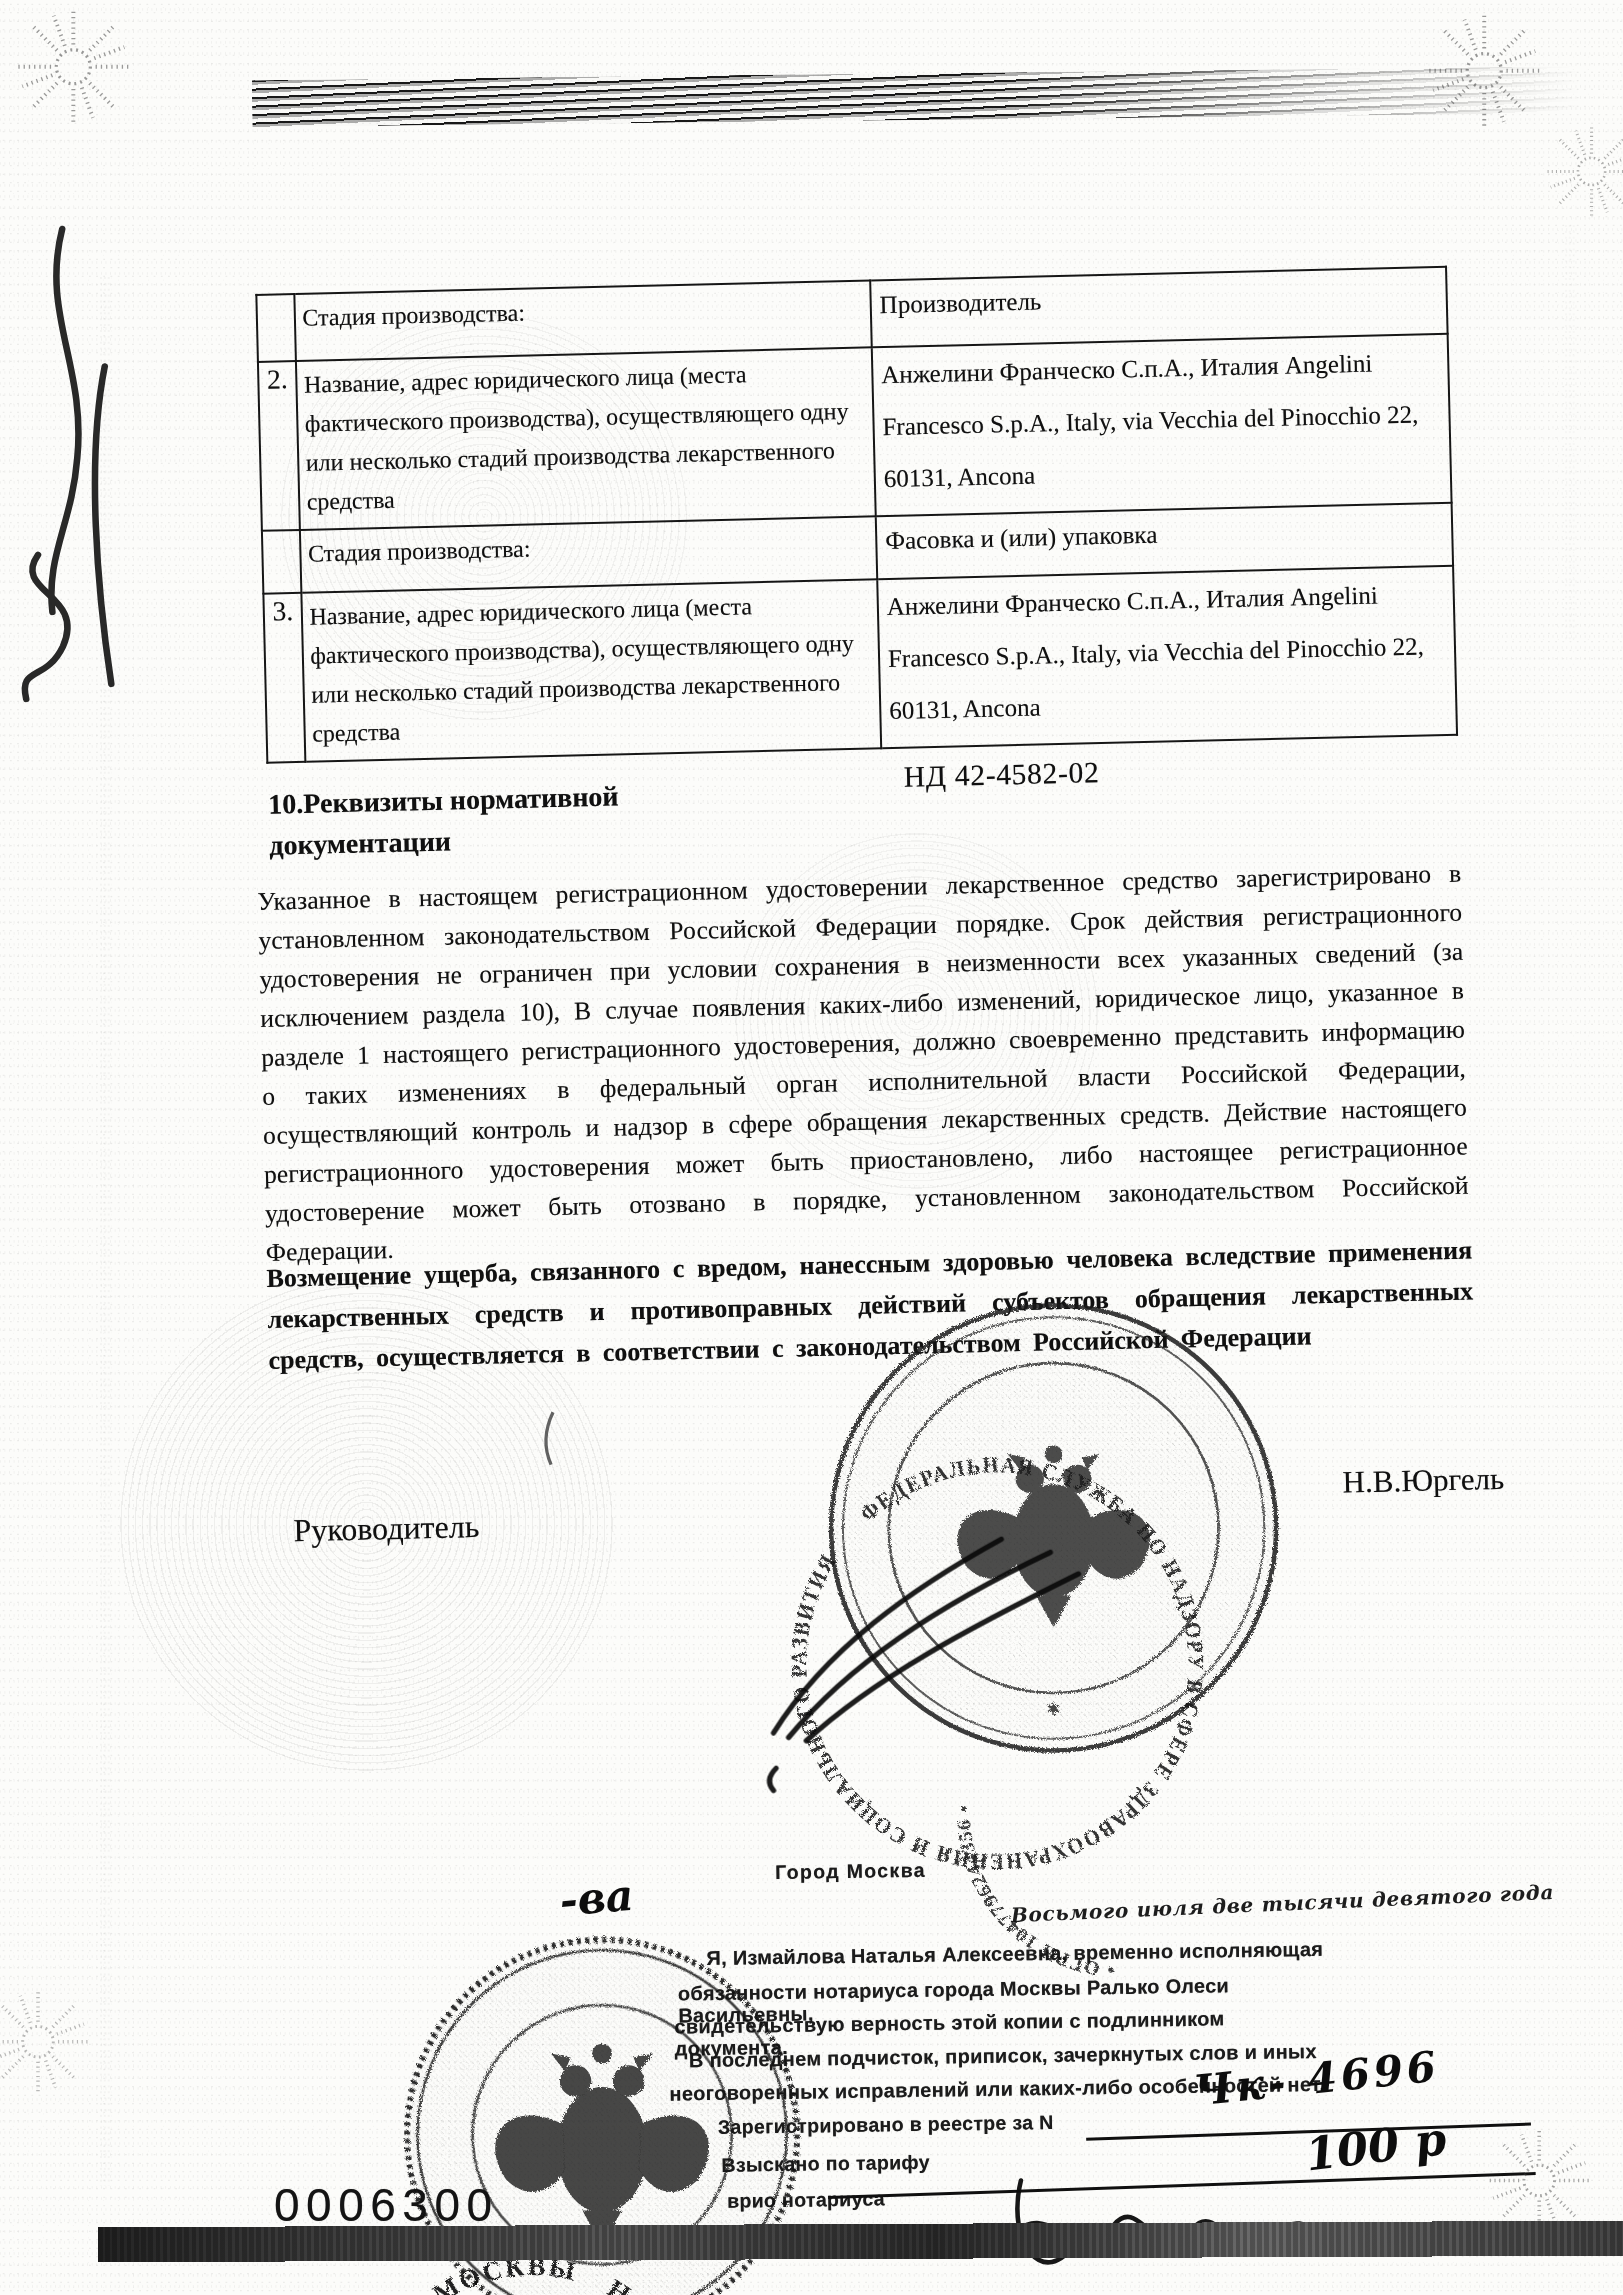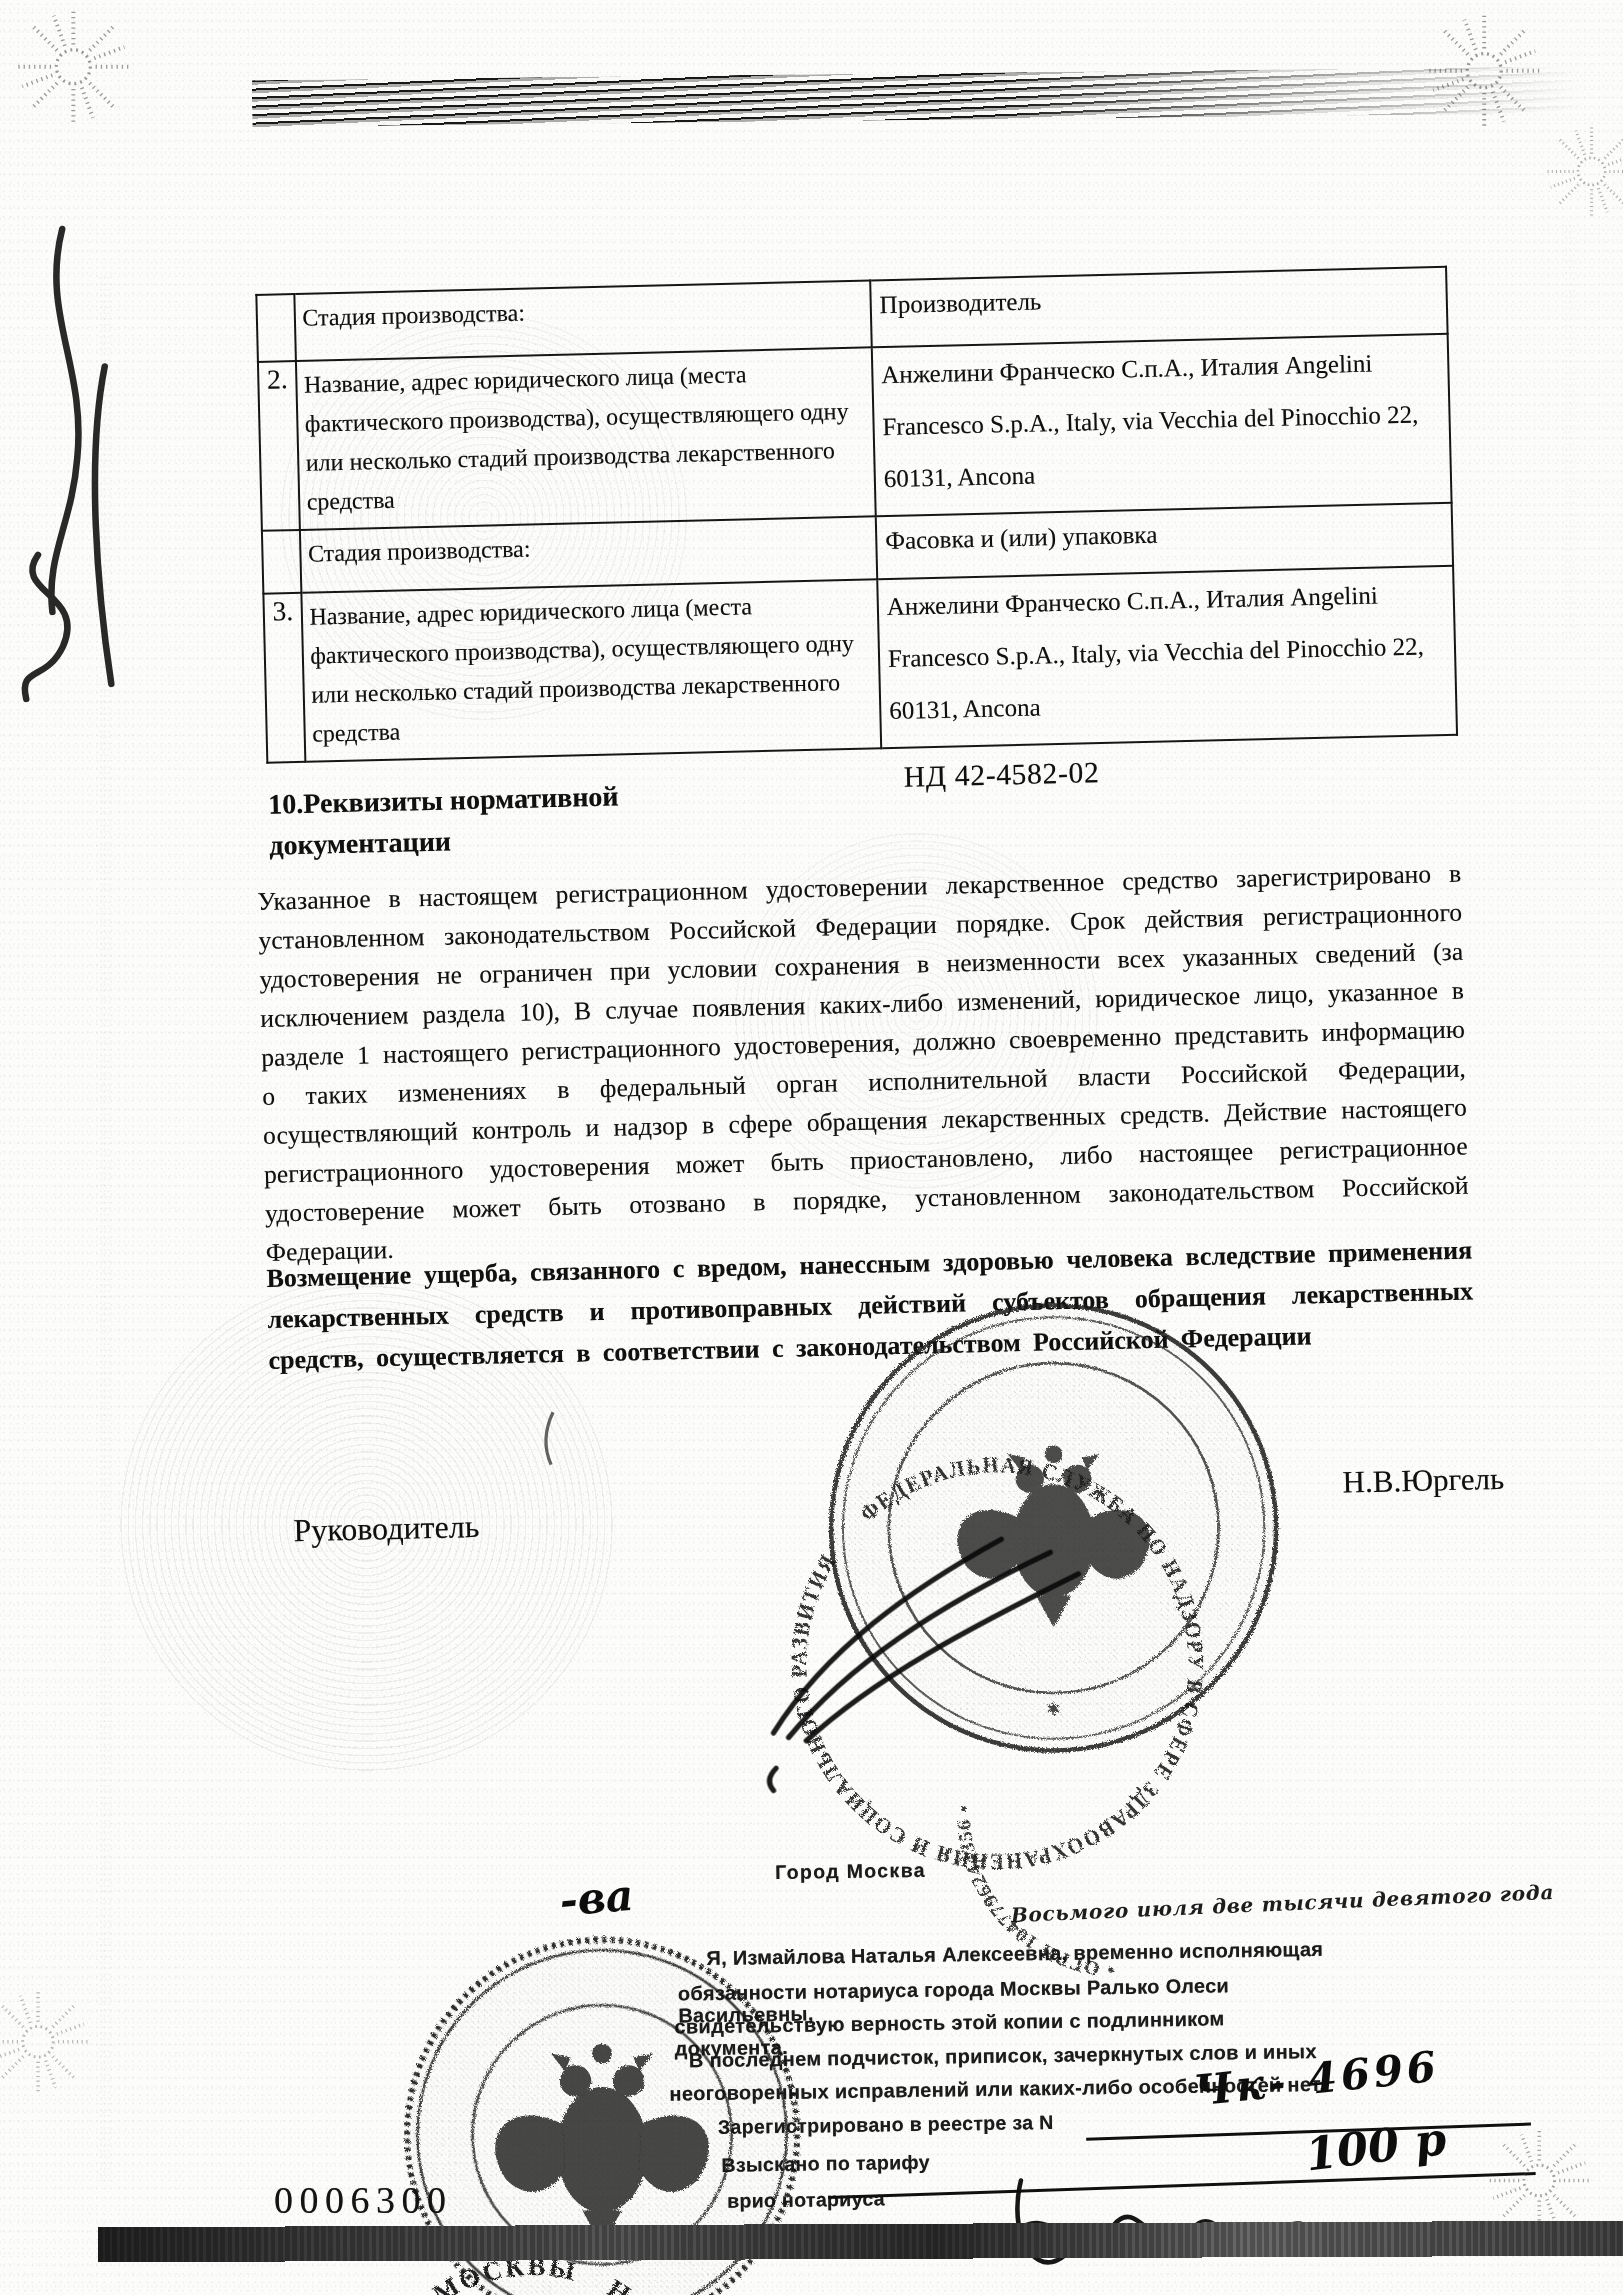--- a/index.html
+++ b/index.html
@@ -79,22 +79,22 @@
   .date-line{position:absolute;left:1013px;top:1896px;font:italic 600 20px "DejaVu Serif",serif;
              transform:rotate(-1.6deg);letter-spacing:0.7px;color:#1d1d1d;}
   .nline{position:absolute;width:661px;font-size:20px;letter-spacing:0.3px;line-height:22px;}
   .rlab{position:absolute;font-size:19.6px;letter-spacing:0.3px;}
   .hand{position:absolute;font-family:"DejaVu Serif",serif;font-style:italic;font-weight:bold;color:#0d0d0d;}
   .hw-reg{left:1193px;top:2059px;font-size:42px;transform:rotate(-5deg);letter-spacing:3.9px;}
   .hw-tar{left:1304px;top:2126px;font-size:45px;transform:rotate(-6deg);}
   .formline{position:absolute;border-top:3.3px solid #101010;height:0;}
   .fl1{left:1085px;top:2135px;width:445px;transform:rotate(-1.1deg);}
   .fl2{left:826px;top:2187px;width:708px;transform:rotate(-1.1deg);}
-  .serial{position:absolute;left:274px;top:2178px;font-family:Liberation Serif, serif;
-          font-size:38px;letter-spacing:6.5px;color:#141414;text-shadow:0 0 0.7px rgba(0,0,0,.5);}
+  .serial{position:absolute;left:274px;top:2178px;font-family:Liberation Sans, sans-serif;
+          font-size:46px;letter-spacing:6.5px;color:#141414;text-shadow:0 0 0.7px rgba(0,0,0,.5);}
   .svg-overlay{position:absolute;inset:0;pointer-events:none;}
 </style>
 </head>
 <body>
 
 <div class="page">
 
   <div class="speckle"></div>
   <div class="moire" style="left:118px;top:1276px;width:497px;height:497px;"></div>
   <div class="moire" style="left:281px;top:314px;width:406px;height:406px;opacity:.08;"></div>

